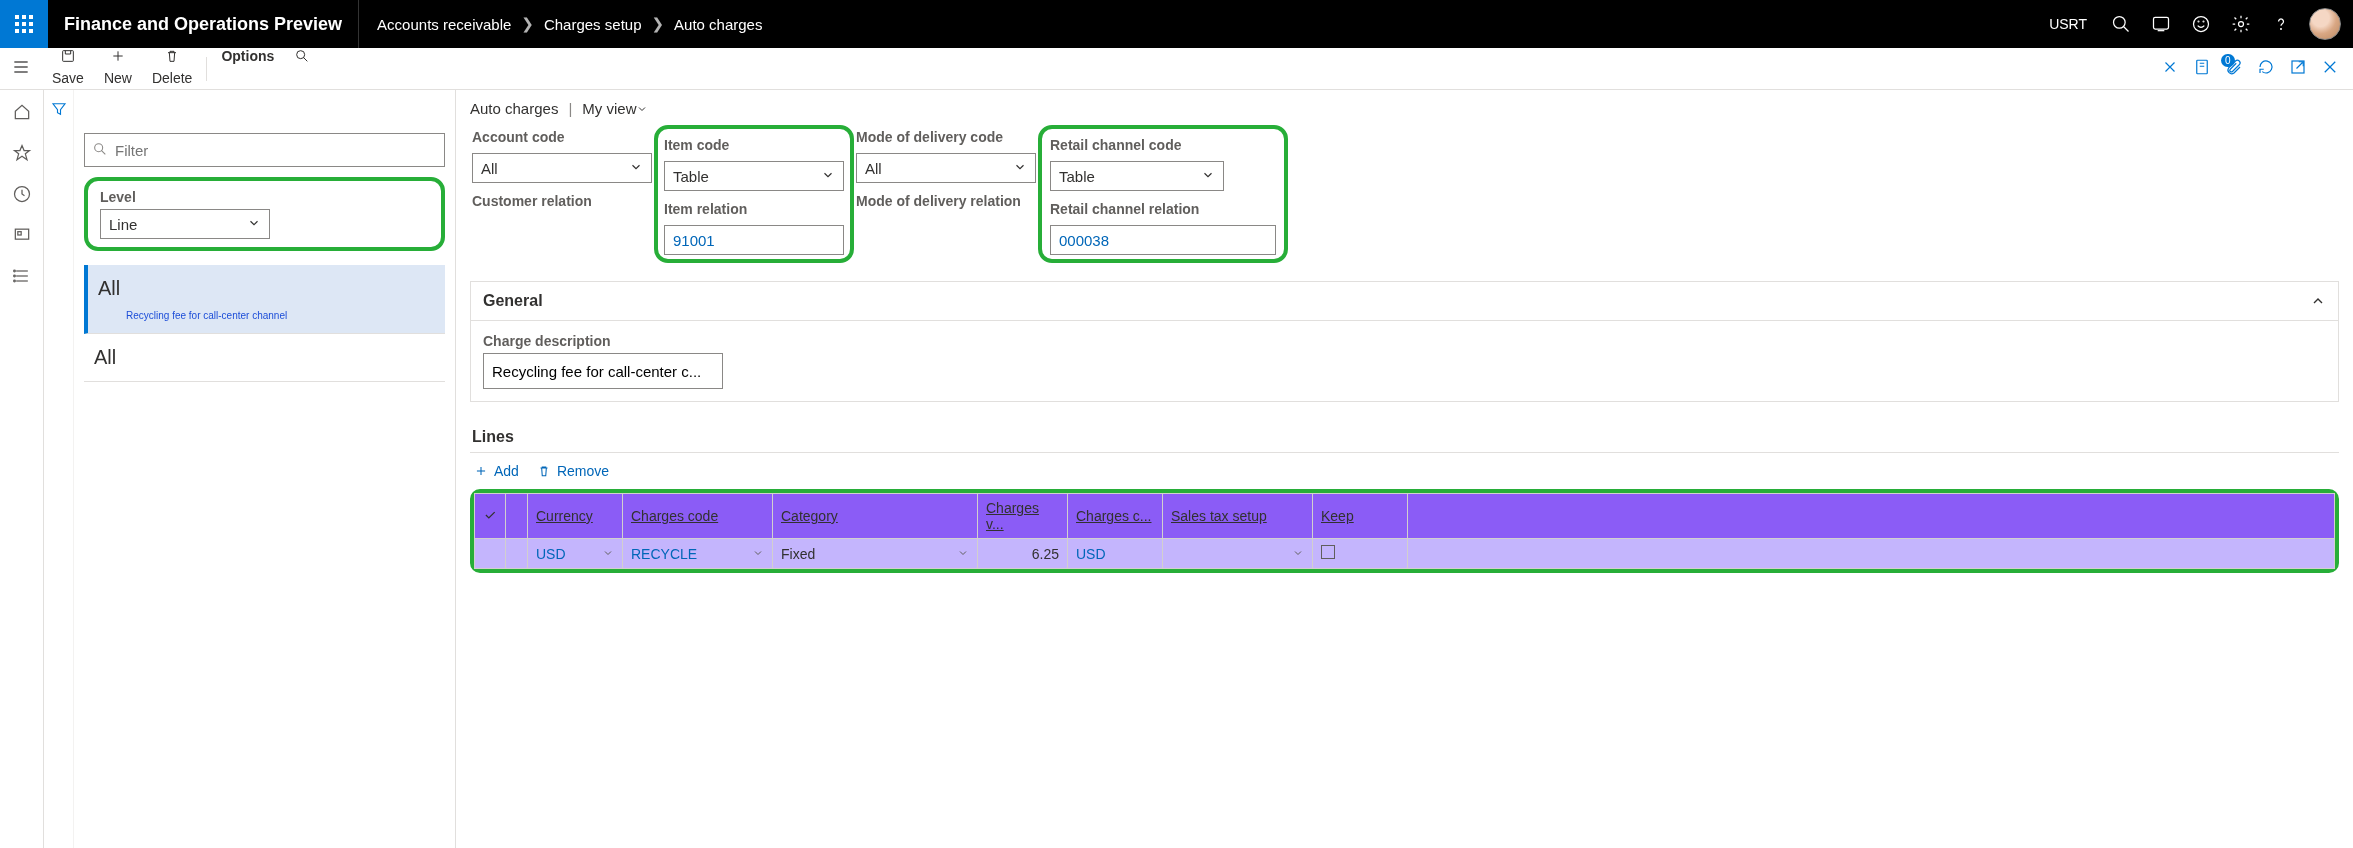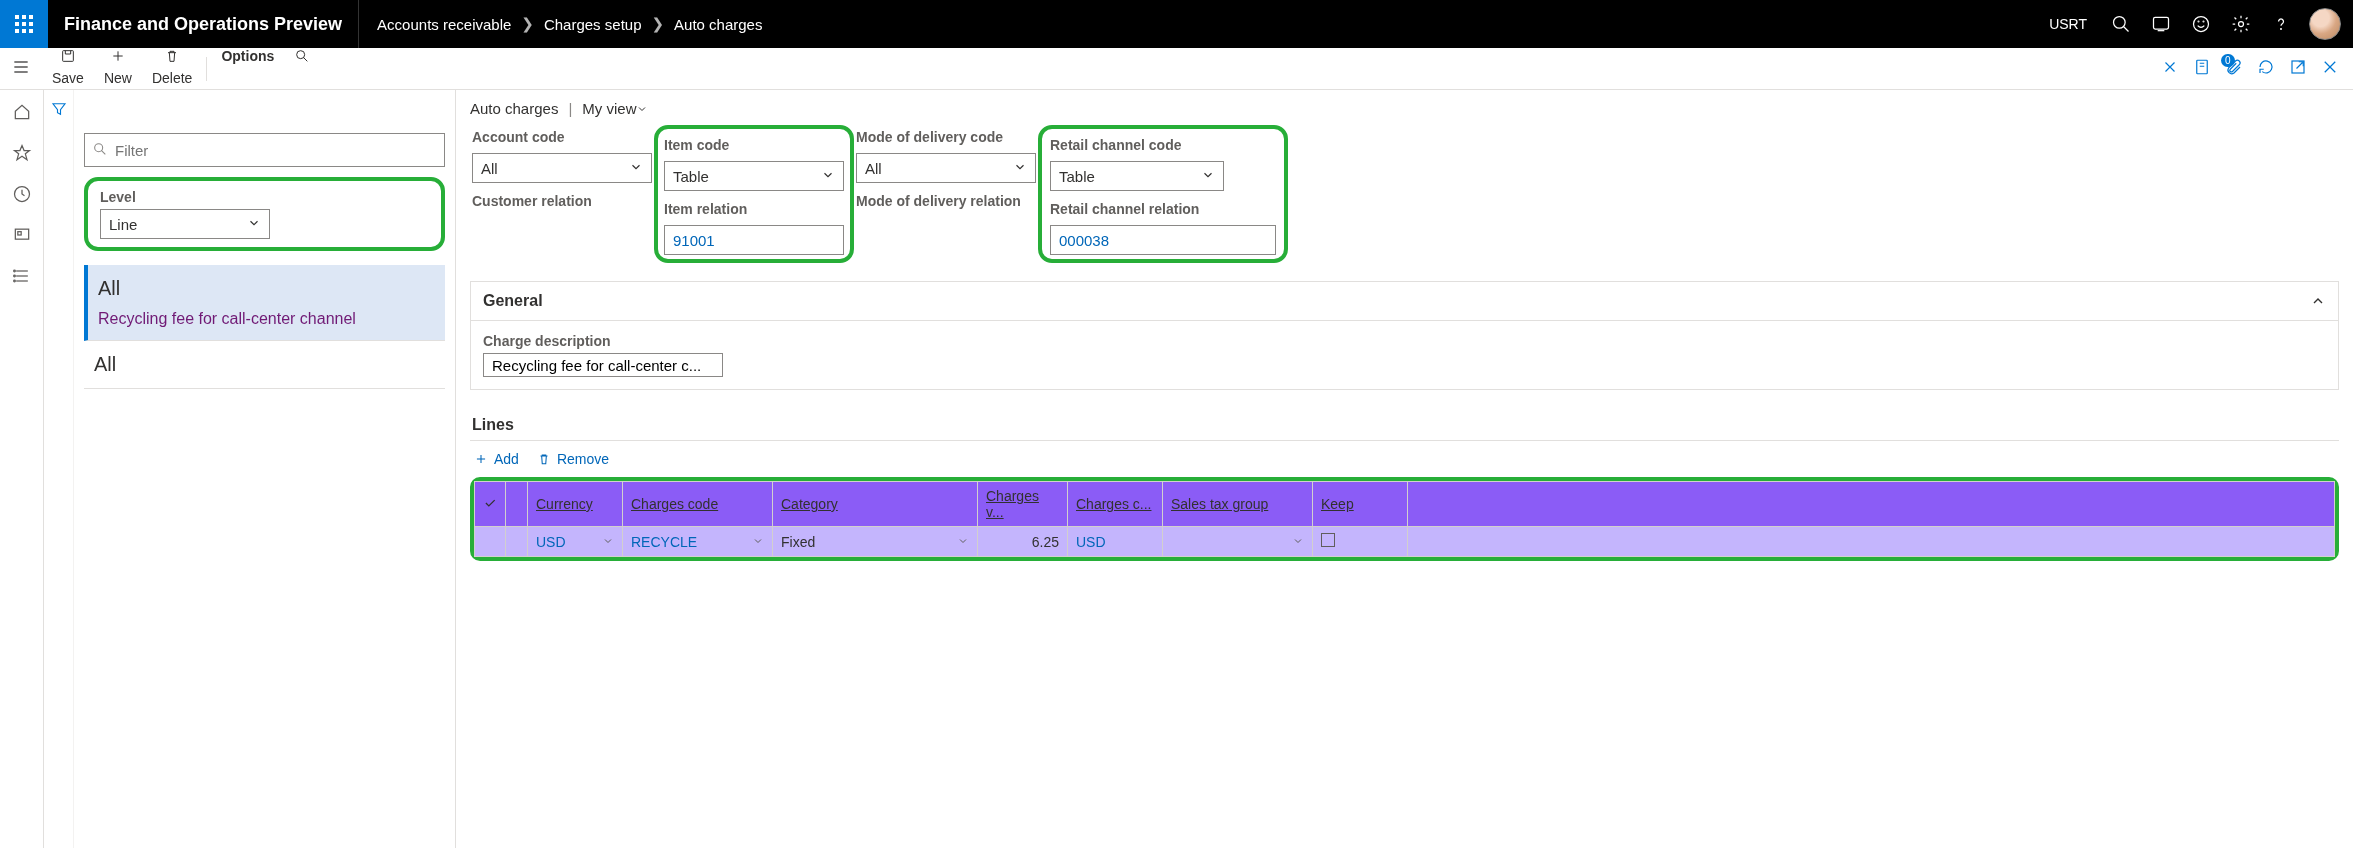--- a/index.html
+++ b/index.html
@@ -42,42 +42,42 @@
   .filter-input input { width:100%; height:34px; padding:0 8px 0 30px; border:1px solid #8a8886; font-size:15px; color:#605e5c;}
   .filter-input svg{position:absolute;left:8px;top:8px;width:16px;height:16px;stroke:#8a8886;fill:none;stroke-width:1.6;}
   .highlight-box { border:4px solid #27ae38; border-radius:14px; padding:8px 12px; margin-top:10px; }
   .fld-label { color:#605e5c; font-size:14px; margin-bottom:4px;font-weight:bold; }
   .select { display:flex; align-items:center; justify-content:space-between; border:1px solid #8a8886; height:30px; padding:0 8px; background:#fff; font-size:15px;}
   .select .chev svg{width:14px;height:14px;stroke:#323130;fill:none;stroke-width:2;}
   .list { margin-top:14px; }
   .list-item { padding:12px 10px; border-bottom:1px solid #e1dfdd; }
   .list-item.sel { background:#dde7f5; border-left:4px solid #0078d4; }
   .list-item .primary { font-size:20px; color:#323130; }
-  .list-item .secondary { margin-top:10px; color:#701a75; font-size:16px;}
+  .list-item .secondary { margin-top:10px; color:#1d4ed8; font-size:10px;margin-left:28px;}
   
   
   .main { flex:1; padding:10px 14px; overflow:auto; }
   .main-header { display:flex; align-items:center; gap:10px; font-size:15px; color:#323130; margin-bottom:8px;}
   .main-header .view{ cursor:pointer; display:flex; align-items:center; }
   .main-header .view svg{width:12px;height:12px;stroke:#323130;fill:none;stroke-width:2;}
   .hdr-row { display:flex; align-items:flex-start; gap:0; }
   .hdr-col { width:184px; }
   .hdr-col .fld-label{ padding:4px 2px 4px 2px; }
   .hdr-col .select, .hdr-col .tbox{ margin:0 2px;}
   .tbox { display:flex; align-items:center; justify-content:space-between; border:1px solid #8a8886; height:30px; padding:0 8px; background:#fff; font-size:15px;}
   .tbox.link{ color:#0066b8; }
   .green-wrap { border:4px solid #27ae38; border-radius:14px; padding:4px 4px; }
   .green-wrap.wide{ padding:4px 6px; }
   .row-gap{height:6px;}
   
   .section { margin-top:18px; border:1px solid #e1dfdd; }
   .section-hdr { display:flex; align-items:center; justify-content:space-between; padding:10px 12px; font-weight:600; font-size:16px; }
   .section-hdr svg{width:16px;height:16px;stroke:#323130;fill:none;stroke-width:2;}
   .section-body { border-top:1px solid #e1dfdd; padding:12px; }
-  .charge-desc-input{ width:240px; height:24px; border:1px solid #8a8886; padding:0 8px; font-size:15px;}
+  .charge-desc-input{ width:240px; height:36px; border:1px solid #8a8886; padding:0 8px; font-size:15px;}
   
   .lines-hdr { font-size:16px; font-weight:600; padding:8px 2px 6px 2px; border-bottom:1px solid #e1dfdd; margin-top:18px;}
   .lines-tools { display:flex; gap:18px; padding:10px 4px; }
   .lines-tools .btn { color:#0066b8; display:flex; align-items:center; gap:6px; cursor:pointer;}
   .lines-tools svg{width:14px;height:14px;stroke:#0066b8;fill:none;stroke-width:1.8;}
   
   .grid-wrap { border:4px solid #27ae38; border-radius:10px; }
   table.grid { width:100%; border-collapse:collapse; }
   table.grid th, table.grid td { border:1px solid #d2d0ce; padding:6px 8px; font-size:14px; text-align:left; height:30px;}
   table.grid th { background:#8b5cf6; font-weight:400; color:#323130;text-decoration:underline;}
@@ -388,21 +388,21 @@
             <tr>
           <th style="width:26px" class="chkhdr"><svg viewBox="0 0 24 24">
                   <path d="M5 12l5 5L20 7"></path>
                 </svg></th>
           <th style="width:22px"></th>
           <th style="width:95px">Currency</th>
           <th style="width:150px">Charges code</th>
           <th style="width:205px">Category</th>
           <th style="width:90px">Charges v...</th>
           <th style="width:95px">Charges c...</th>
-          <th style="width:150px">Sales tax group</th>
+          <th style="width:150px">Sales tax setup</th>
           <th style="width:95px">Keep</th>
           <th></th>
         </tr>
         <tr class="row">
           <td></td>
           <td></td>
           <td class="link-cell"><span>USD</span><span class="cell-chev"><svg viewBox="0 0 24 24">
                     <path d="M6 9l6 6 6-6"></path>
                   </svg></span></td>
           <td class="link-cell"><span>RECYCLE</span><span class="cell-chev"><svg viewBox="0 0 24 24">

